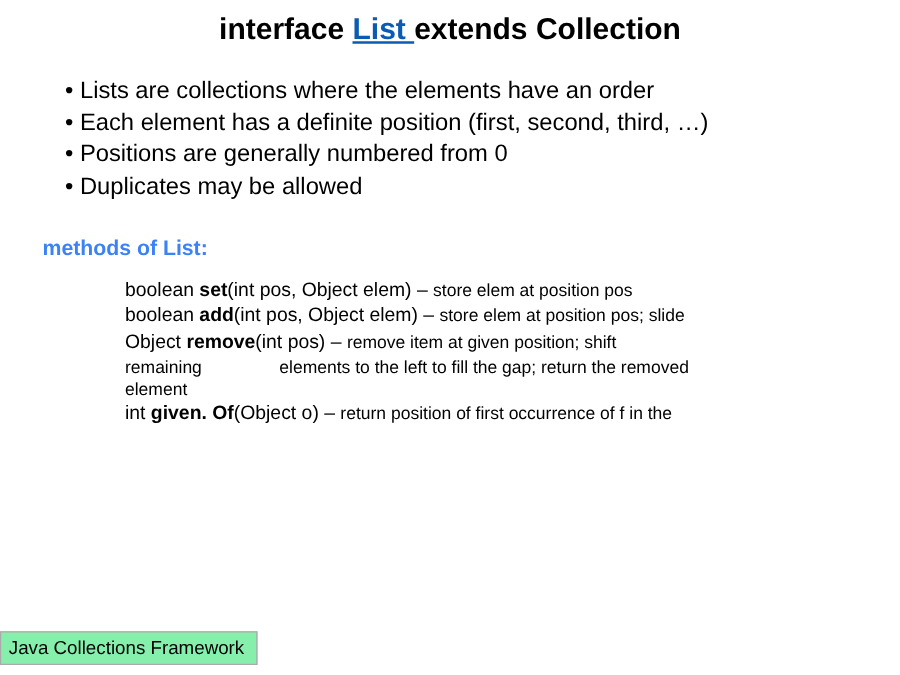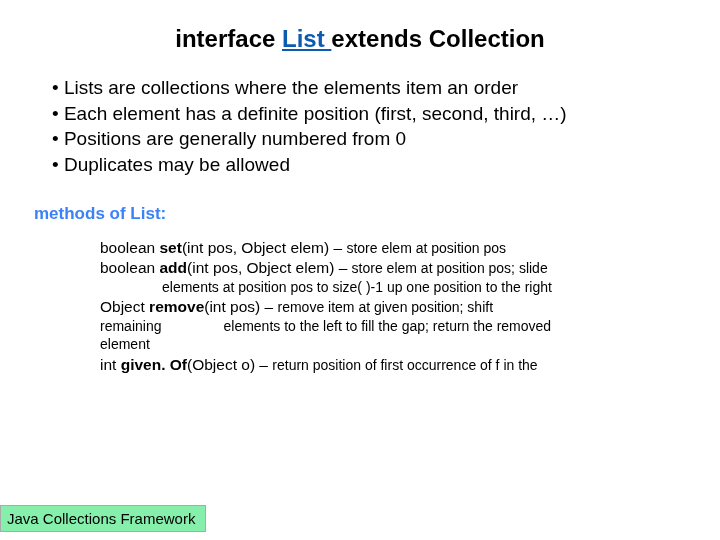--- a/index.html
+++ b/index.html
@@ -5,21 +5,21 @@
     * { margin: 0; padding: 0; box-sizing: border-box; }
     body {
       width: 720px;
       height: 540px;
       background: #fff;
       font-family: Arial, Helvetica, sans-serif;
       color: #000;
       position: relative;
       overflow: hidden;
     }
-    .slide { padding: 19px 30px 0 30px; }
+    .slide { padding: 4px 30px 0 30px; }
     .title {
       text-align: center;
       font-size: 24px;
       font-weight: bold;
       margin-bottom: 22px;
       margin-top: 6px;
     }
     .title .keyword {
       text-decoration: underline;
       color: #0b5bb3;
@@ -59,39 +59,38 @@
 </head>
 <body>
 
 <div class="slide">
 
   <div class="title">
     <span>interface </span><span class="keyword">List </span><span>extends Collection</span>
   </div>
 
   <div class="bullets">
-    <div class="bullet-line"><span class="bullet-dot">• </span><span>Lists are collections where the elements item an order</span></div>
+    <div class="bullet-line"><span class="bullet-dot">• </span><span>Lists are collections where the elements have an order</span></div>
     <div class="bullet-line"><span class="bullet-dot">• </span><span>Each element has a definite position (first, second, third, …)</span></div>
     <div class="bullet-line"><span class="bullet-dot">• </span><span>Positions are generally numbered from 0</span></div>
     <div class="bullet-line"><span class="bullet-dot">• </span><span>Duplicates may be allowed</span></div>
   </div>
 
   <div class="section-heading">methods of List:</div>
 
   <div class="methods">
 
 
     <div class="method-line">
       <span class="sig-ret">boolean </span><span class="sig-name">set</span><span class="sig-params">(int pos, Object elem) – </span><span class="desc">store elem at position pos</span>
     </div>
 
     <div class="method-line">
       <span class="sig-ret">boolean </span><span class="sig-name">add</span><span class="sig-params">(int pos, Object elem) – </span><span class="desc">store elem at position pos; slide</span>
     </div>
-    <div class="method-cont indent-line">elements at position pos to size( )-1 up one position to the right</div>
 
     <div class="method-line">
       <span class="sig-ret">Object </span><span class="sig-name">remove</span><span class="sig-params">(int pos) – </span><span class="desc">remove item at given position; shift</span>
     </div>
     <div class="method-cont"><span>remaining</span><span class="indent-partial"></span><span>elements to the left to fill the gap; return the removed</span></div>
     <div class="method-cont">element</div>
 
     <div class="method-line">
       <span class="sig-ret">int </span><span class="sig-name">given. Of</span><span class="sig-params">(Object o) – </span><span class="desc">return position of first occurrence of f in the</span>
     </div>

